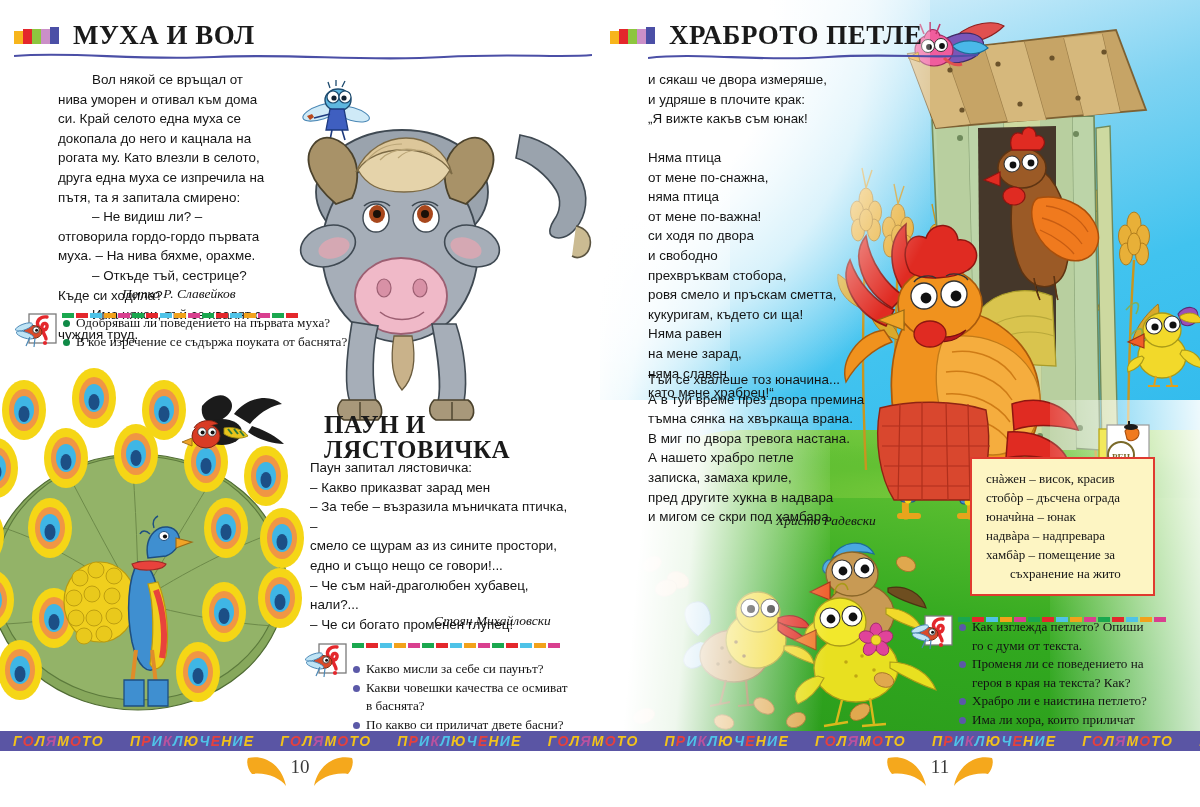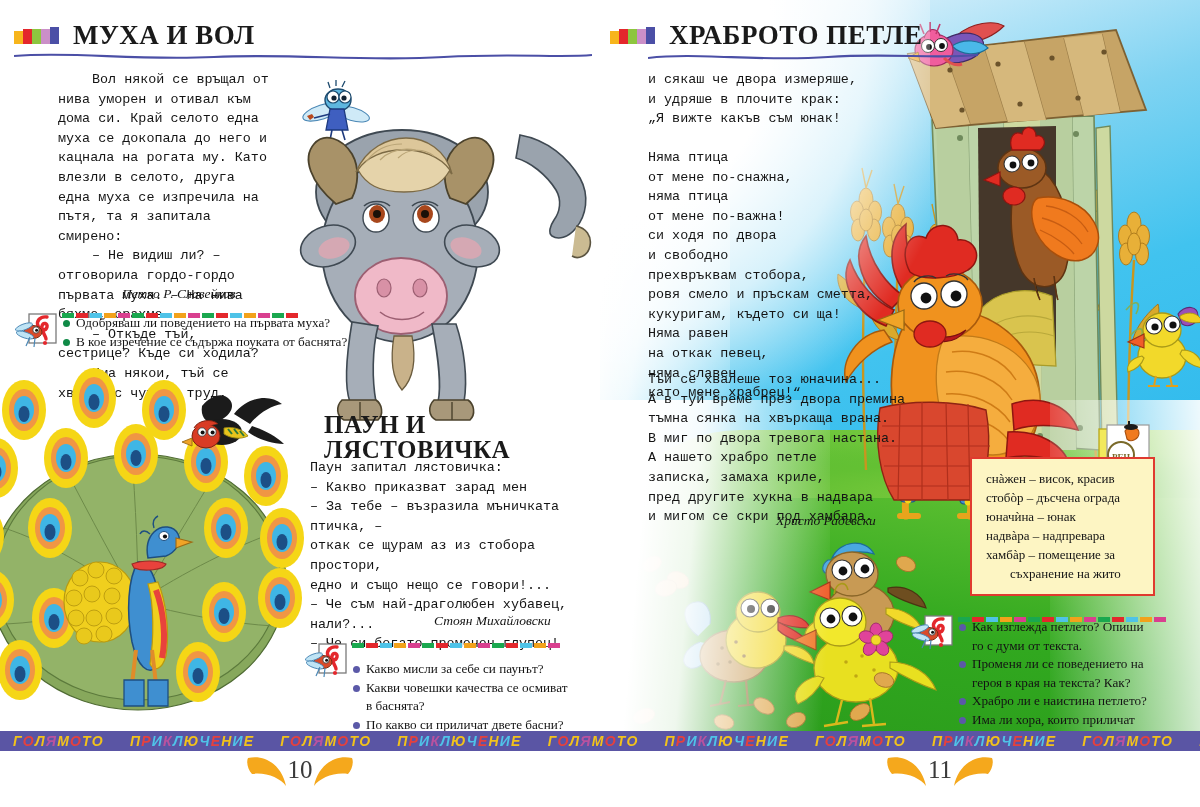--- a/index.html
+++ b/index.html
@@ -36,21 +36,21 @@
   .chip.c1{background:#e4272c;height:15px;}
   .chip.c2{background:#8dc63f;height:15px;}
   .chip.c3{background:#cb8fc8;height:15px;}
   .chip.c4{background:#4b4fa6;height:17px;}
   .title-txt{font-family:"Liberation Serif",serif;font-weight:bold;font-size:27px;
         letter-spacing:.5px;color:#1a1a1a;margin-left:14px;line-height:1;}
   .title-rule{position:absolute;height:14px;overflow:hidden;}
   .title-rule svg{display:block;}
 
   
-  .prose{position:absolute;font-family:Liberation Mono, monospace;font-size:13.4px;
+  .prose{position:absolute;font-family:Liberation Sans, sans-serif;font-size:13.4px;
         line-height:19.6px;color:#141414;text-align:left;}
   .prose p{margin:0;}
   .indent{text-indent:34px;}
   .author{position:absolute;font-family:"Liberation Serif",serif;font-style:italic;
         font-size:13.5px;color:#141414;}
 
   
   .qblock{position:absolute;}
   .qicon{position:absolute;width:40px;height:38px;}
   .dashrule{position:absolute;height:5px;}
@@ -71,21 +71,21 @@
 
   
   .banner{position:absolute;left:0;top:731px;width:1200px;height:20px;background:#5a55a4;
         overflow:hidden;white-space:nowrap;}
   .banner .w{display:inline-block;font-family:"Liberation Sans",sans-serif;font-weight:bold;
         font-style:italic;font-size:14px;letter-spacing:1.2px;line-height:20px;
         vertical-align:top;padding:0 13px;}
   .banner .w span{display:inline-block;}
   .pagenum{position:absolute;top:752px;width:120px;height:46px;}
   .pagenum .n{position:absolute;left:0;top:4px;width:120px;text-align:center;
-        font-family:"Liberation Serif",serif;font-size:25px;color:#3a3a3a;}
+        font-family:"Liberation Serif",serif;font-size:19px;color:#3a3a3a;}
 
   
   .art{position:absolute;}
   svg{overflow:visible;}
 </style>
 </head>
 <body>
 
 <div id="page">
 
@@ -389,21 +389,21 @@
         <path d="M50,37 l4,5 M56,37 l4,5 M62,39 l4,5" stroke="#2f7a3a" stroke-width="2"></path>
       </svg>
     </div>
 
     <div class="title-txt" style="position:absolute;left:310px;top:412px;font-size:25px;">ПАУН И ЛЯСТОВИЧКА</div>
 
     <div class="prose" style="left:310px;top:458px;width:262px;">
       <p>Паун запитал лястовичка:</p>
       <p>– Какво приказват зарад мен</p>
       <p>– За тебе – възразила мъничката птичка, –</p>
-      <p>откак се щурам аз из стобора простори,</p>
+      <p>смело се щурам аз из сините простори,</p>
       <p>едно и също нещо се говори!...</p>
       <p>– Че съм най-драголюбен хубавец,</p>
       <p>нали?...</p>
       <p>– Че си богато променен глупец!</p>
     </div>
     <div class="author" style="left:434px;top:613px;">Стоян Михайловски</div>
 
     <div class="qblock violet" style="left:306px;top:634px;">
       <div class="qicon" style="left:0;top:6px;">
         <svg width="42" height="40" viewBox="0 0 42 40">
@@ -816,21 +816,21 @@
       <p>Няма птица</p>
       <p>от мене по-снажна,</p>
       <p>няма птица</p>
       <p>от мене по-важна!</p>
       <p>си ходя по двора</p>
       <p>и свободно</p>
       <p>прехвръквам стобора,</p>
       <p>ровя смело и пръскам сметта,</p>
       <p>кукуригам, където си ща!</p>
       <p>Няма равен</p>
-      <p>на откак певец,</p>
+      <p>на мене зарад,</p>
       <p>няма славен</p>
       <p>като мене храбрец!“</p>
     </div>
     <div class="prose" style="left:48px;top:370px;width:280px;">
       <p>Тъй се хвалеше тоз юначина...</p>
       <p>А в туй време през двора премина</p>
       <p>тъмна сянка на хвъркаща врана.</p>
       <p>В миг по двора тревога настана.</p>
       <p>А нашето храбро петле</p>
       <p>записка, замаха криле,</p>

